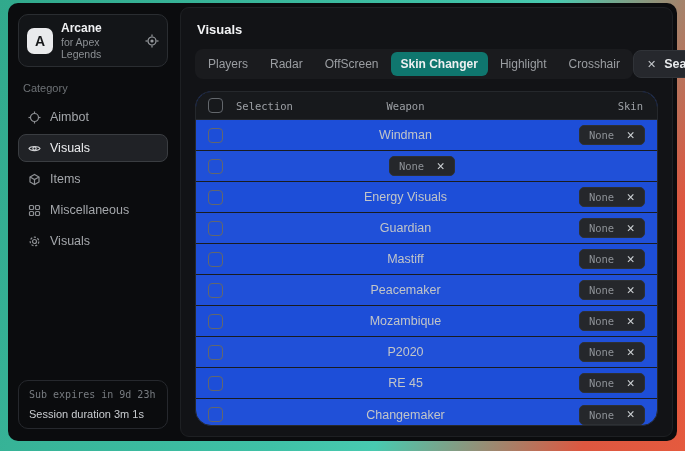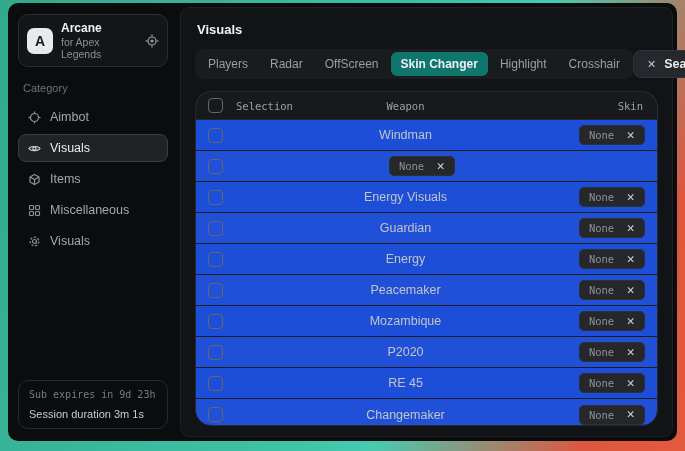--- a/index.html
+++ b/index.html
@@ -242,21 +242,21 @@
         <span class="col-sel"></span>
         <span class="col-weapon">Guardian</span>
         <span class="col-skin"><button class="chip">
               <span class="chip-label">None</span>
               <span class="chip-x">✕</span>
             </button></span>
       </div>
       <div class="trow">
         <span class="cb"></span>
         <span class="col-sel"></span>
-        <span class="col-weapon">Energy</span>
+        <span class="col-weapon">Mastiff</span>
         <span class="col-skin"><button class="chip">
               <span class="chip-label">None</span>
               <span class="chip-x">✕</span>
             </button></span>
       </div>
       <div class="trow">
         <span class="cb"></span>
         <span class="col-sel"></span>
         <span class="col-weapon">Peacemaker</span>
         <span class="col-skin"><button class="chip">

